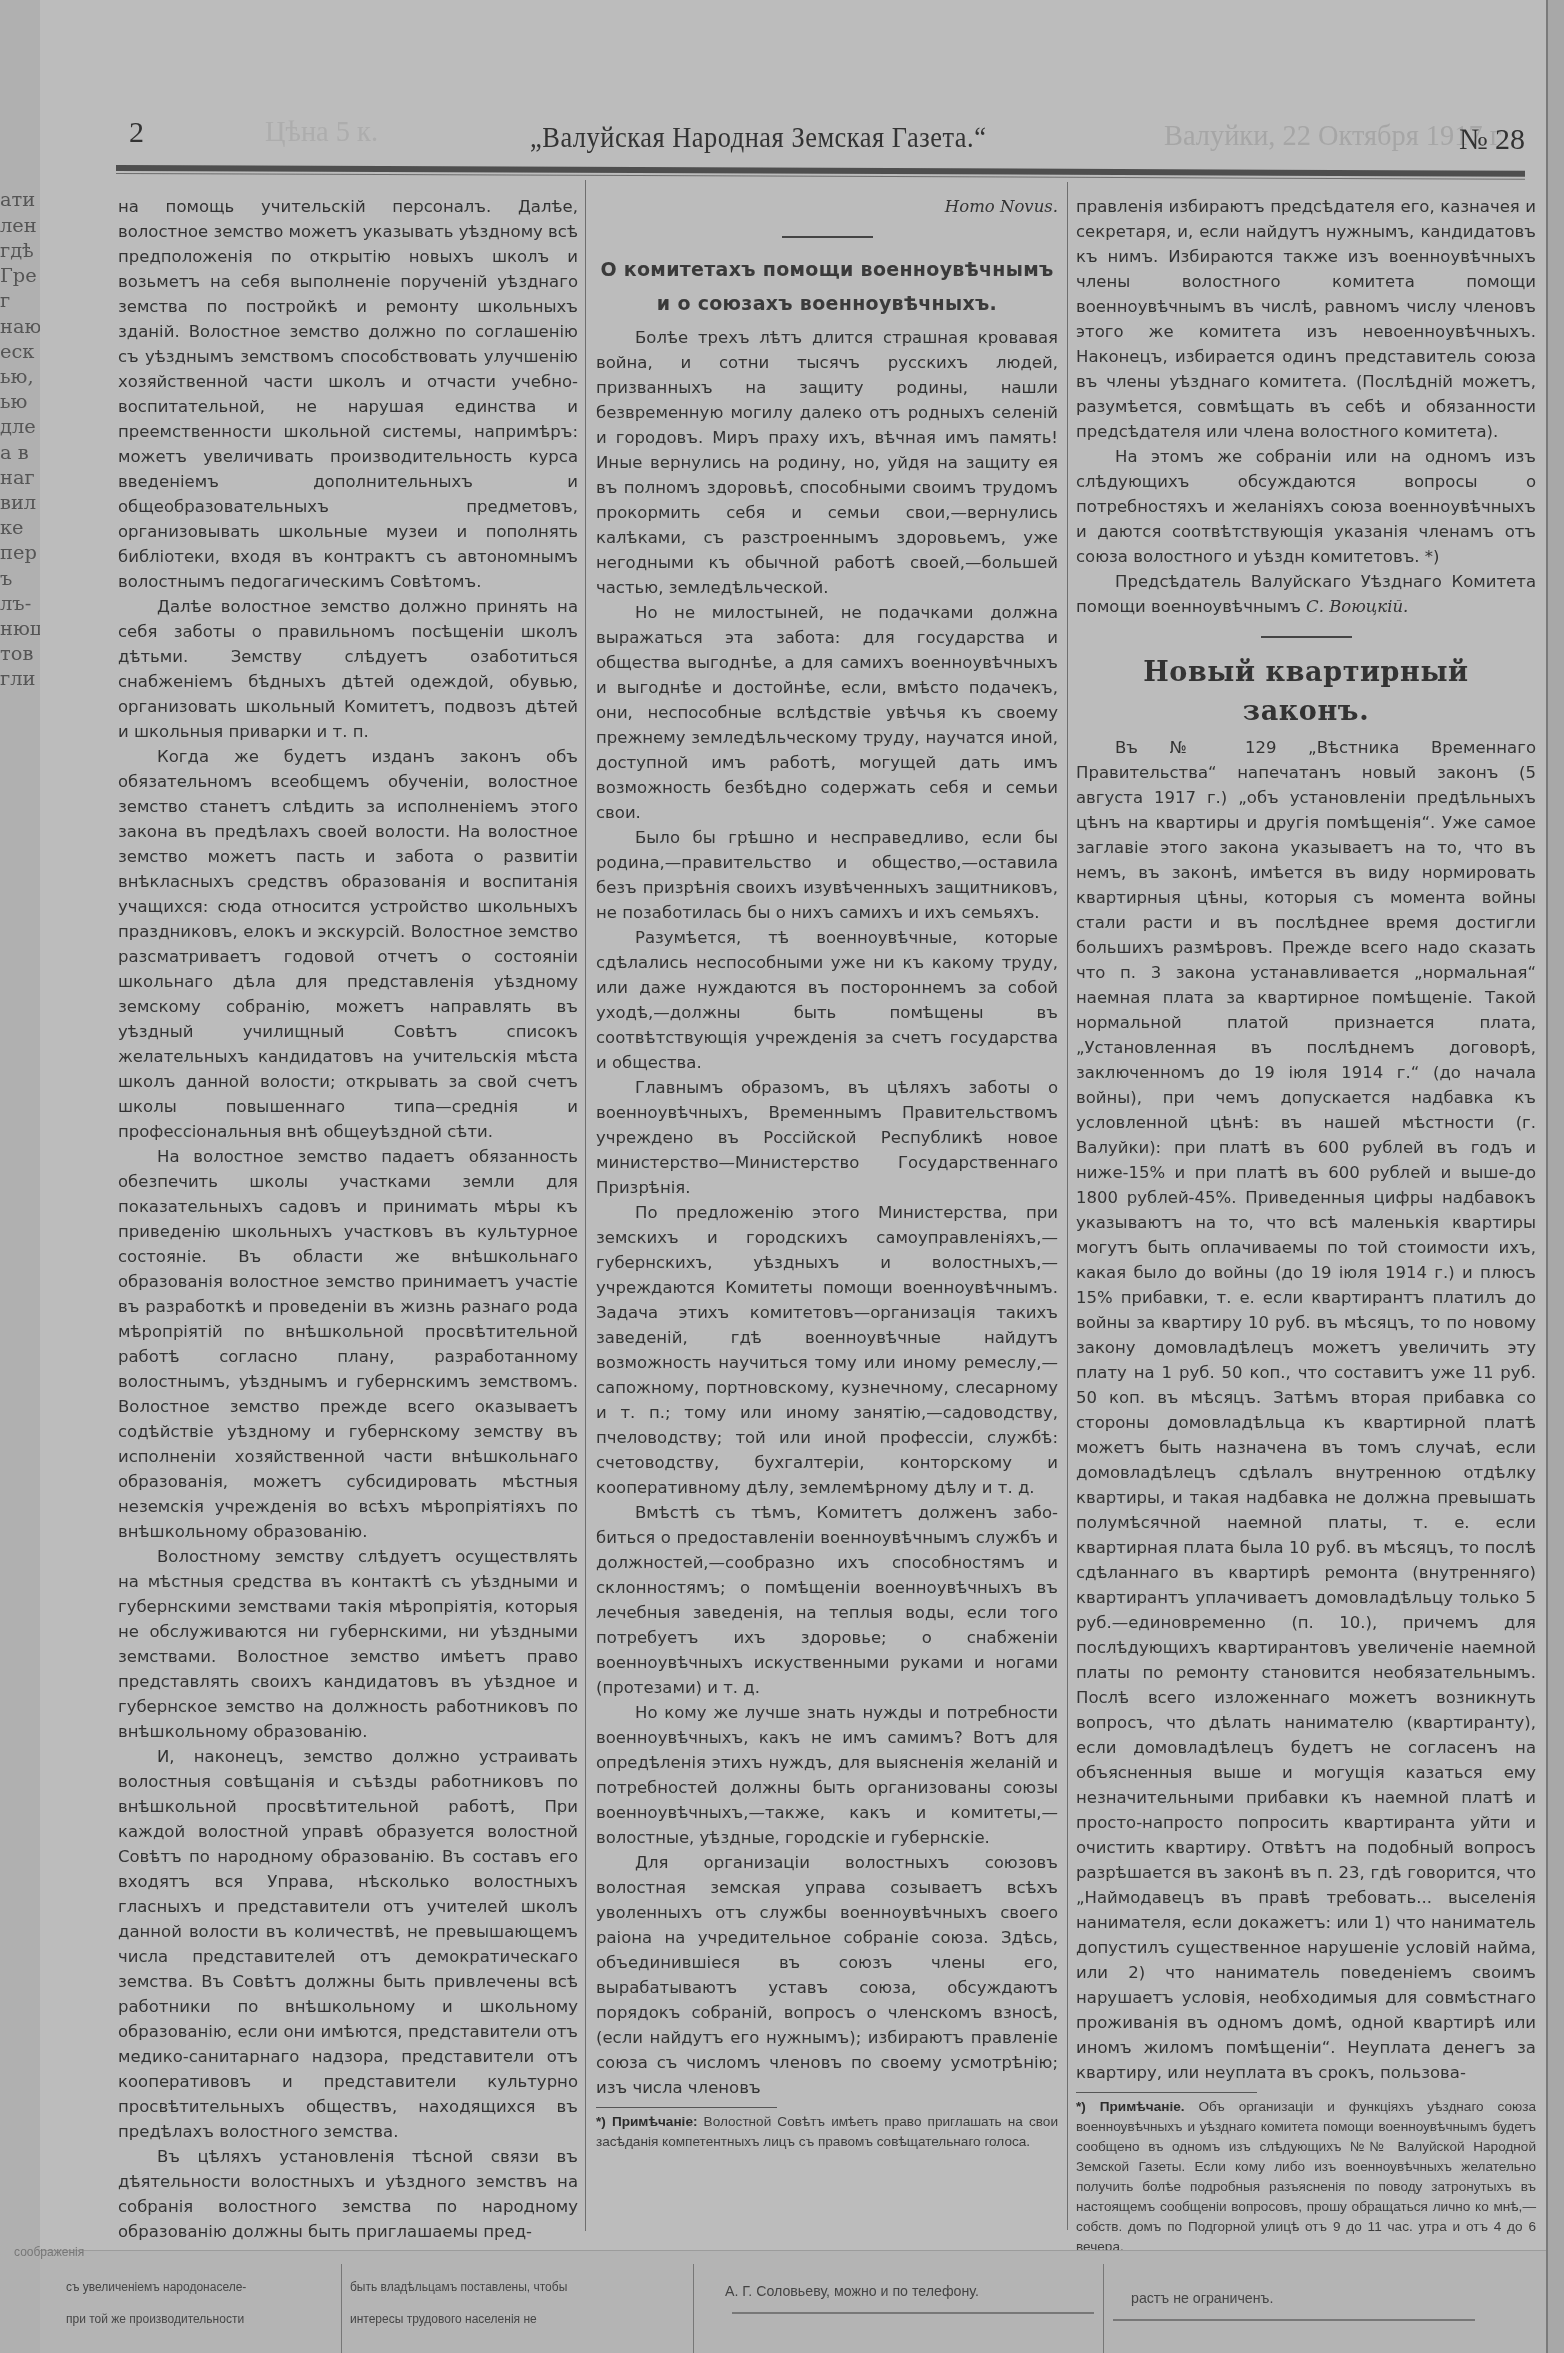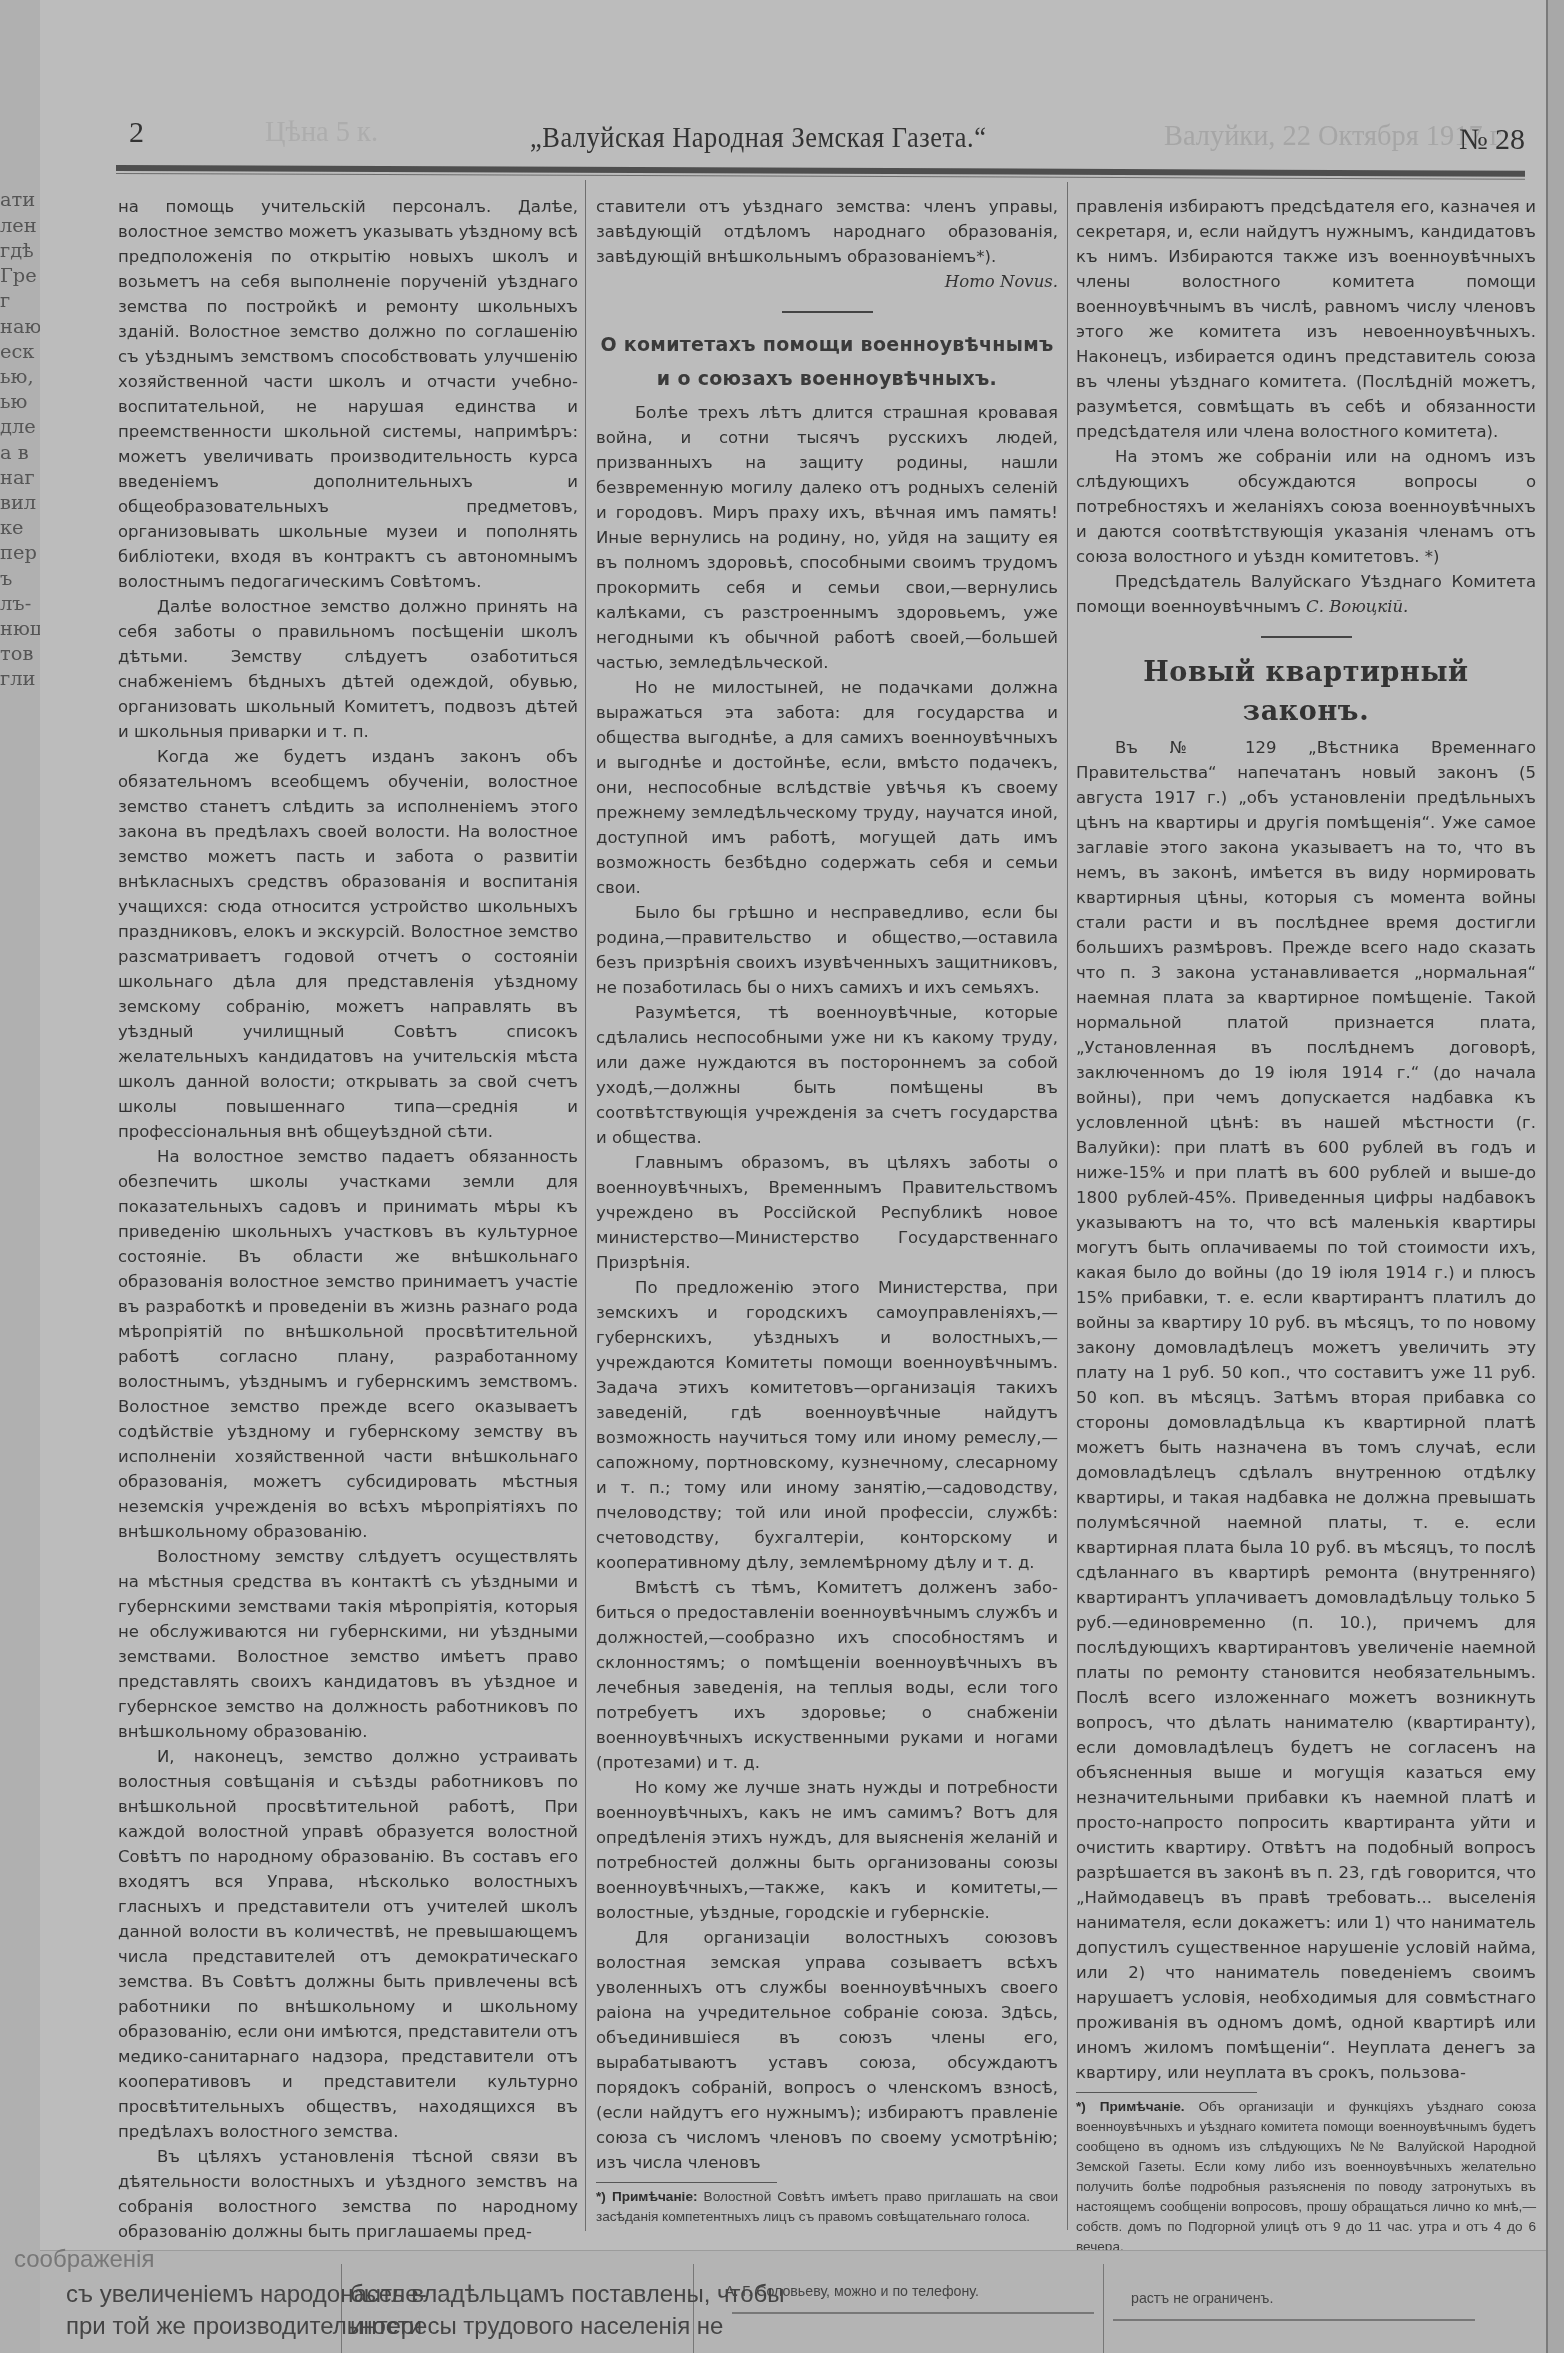--- a/index.html
+++ b/index.html
@@ -34,21 +34,21 @@
   .col .sig { text-align: right; font-family: "DejaVu Serif", serif; font-style: italic; }
   .col .sig-name { font-family: "DejaVu Serif", serif; font-style: italic; }
   .sep-short { width: 91px; height: 1.9px; background: #444; margin: 17px auto 14.2px; }
   .headline { text-align: center; font-family: "DejaVu Sans", sans-serif; font-weight: bold; font-size: 19px; line-height: 34px; letter-spacing: 0.3px; color: #3a3a3a; margin-bottom: 5.2px; }
   .headline2 { text-align: center; font-family: "DejaVu Serif", serif; font-weight: bold; font-size: 27px; line-height: 39px; color: #333; margin-bottom: 5.2px; letter-spacing: 0.6px; }
   .fn-rule { width: 181px; height: 1.3px; background: #555; margin: 6.5px 0 3.9px; }
   .footnote { font-family: Liberation Sans, sans-serif; font-size: 13.6px; line-height: 20px; color: #3c3c3c; text-align: justify; }
   .footnote b { font-weight: bold; color: #2c2c2c; }
 
   .bottom-bleed { position: absolute; left: 40px; top: 2250px; width: 1506px; height: 104px; background: #b4b4b4; border-top: 1.3px solid #9c9c9c; }
-  .bleed-line { position: absolute; font-family: "Liberation Sans", sans-serif; font-size: 24px; color: #444; white-space: nowrap; }
+  .bleed-line { position: absolute; font-family: "Liberation Sans", sans-serif; font-size: 12px; color: #444; white-space: nowrap; }
   .bleed-line.small { font-size: 14.2px; }
   .bleed-rule { position: absolute; height: 1.9px; background: #777; }
   .bleed-sep { position: absolute; width: 1.3px; background: #777; }
 </style>
 </head>
 <body>
 
 <div class="scan-bg"></div>
 
 <div class="left-strip">
@@ -95,21 +95,20 @@
   <p>на помощь учительскій персоналъ. Далѣе, волостное земство можетъ указывать уѣздному всѣ предположенія по открытію новыхъ школъ и возьметъ на себя выполненіе порученій уѣзднаго земства по постройкѣ и ремонту школьныхъ зданій. Волостное земство должно по соглашенію съ уѣзднымъ земствомъ способствовать улучшенію хозяйственной части школъ и отчасти учебно-воспитательной, не нарушая единства и преемственности школьной системы, напримѣръ: можетъ увеличивать производительность курса введеніемъ дополнительныхъ и общеобразовательныхъ предметовъ, организовывать школьные музеи и пополнять библіотеки, входя въ контрактъ съ автономнымъ волостнымъ педогагическимъ Совѣтомъ.</p>
   <p class="ind">Далѣе волостное земство должно принять на себя заботы о правильномъ посѣщеніи школъ дѣтьми. Земству слѣдуетъ озаботиться снабженіемъ бѣдныхъ дѣтей одеждой, обувью, организовать школьный Комитетъ, подвозъ дѣтей и школьныя приварки и т. п.</p>
   <p class="ind">Когда же будетъ изданъ законъ объ обязательномъ всеобщемъ обученіи, волостное земство станетъ слѣдить за исполненіемъ этого закона въ предѣлахъ своей волости. На волостное земство можетъ пасть и забота о развитіи внѣкласныхъ средствъ образованія и воспитанія учащихся: сюда относится устройство школьныхъ праздниковъ, елокъ и экскурсій. Волостное земство разсматриваетъ годовой отчетъ о состояніи школьнаго дѣла для представленія уѣздному земскому собранію, можетъ направлять въ уѣздный училищный Совѣтъ списокъ желательныхъ кандидатовъ на учительскія мѣста школъ данной волости; открывать за свой счетъ школы повышеннаго типа—среднія и профессіональныя внѣ общеуѣздной сѣти.</p>
   <p class="ind">На волостное земство падаетъ обязанность обезпечить школы участками земли для показательныхъ садовъ и принимать мѣры къ приведенію школьныхъ участковъ въ культурное состояніе. Въ области же внѣшкольнаго образованія волостное земство принимаетъ участіе въ разработкѣ и проведеніи въ жизнь разнаго рода мѣропріятій по внѣшкольной просвѣтительной работѣ согласно плану, разработанному волостнымъ, уѣзднымъ и губернскимъ земствомъ. Волостное земство прежде всего оказываетъ содѣйствіе уѣздному и губернскому земству въ исполненіи хозяйственной части внѣшкольнаго образованія, можетъ субсидировать мѣстныя неземскія учрежденія во всѣхъ мѣропріятіяхъ по внѣшкольному образованію.</p>
   <p class="ind">Волостному земству слѣдуетъ осуществлять на мѣстныя средства въ контактѣ съ уѣздными и губернскими земствами такія мѣропріятія, которыя не обслуживаются ни губернскими, ни уѣздными земствами. Волостное земство имѣетъ право представлять своихъ кандидатовъ въ уѣздное и губернское земство на должность работниковъ по внѣшкольному образованію.</p>
   <p class="ind">И, наконецъ, земство должно устраивать волостныя совѣщанія и съѣзды работниковъ по внѣшкольной просвѣтительной работѣ, При каждой волостной управѣ образуется волостной Совѣтъ по народному образованію. Въ составъ его входятъ вся Управа, нѣсколько волостныхъ гласныхъ и представители отъ учителей школъ данной волости въ количествѣ, не превышающемъ числа представителей отъ демократическаго земства. Въ Совѣтъ должны быть привлечены всѣ работники по внѣшкольному и школьному образованію, если они имѣются, представители отъ медико-санитарнаго надзора, представители отъ кооперативовъ и представители культурно просвѣтительныхъ обществъ, находящихся въ предѣлахъ волостного земства.</p>
   <p class="ind">Въ цѣляхъ установленія тѣсной связи въ дѣятельности волостныхъ и уѣздного земствъ на собранія волостного земства по народному образованію должны быть приглашаемы пред-</p>
 </div>
 
 <div class="col" style="left:596px; top:194px; width:462px;">
-  <p>ставители отъ уѣзднаго земства: членъ управы, завѣдующій отдѣломъ народнаго образованія, завѣдующій внѣшкольнымъ образованіемъ*).</p>
   <p class="sig">Homo Novus.</p>
   <div class="sep-short"></div>
   <div class="headline">О комитетахъ помощи военноувѣчнымъ и о союзахъ военноувѣчныхъ.</div>
   <p class="ind">Болѣе трехъ лѣтъ длится страшная кровавая война, и сотни тысячъ русскихъ людей, призванныхъ на защиту родины, нашли безвременную могилу далеко отъ родныхъ селеній и городовъ. Миръ праху ихъ, вѣчная имъ память! Иные вернулись на родину, но, уйдя на защиту ея въ полномъ здоровьѣ, способными своимъ трудомъ прокормить себя и семьи свои,—вернулись калѣками, съ разстроеннымъ здоровьемъ, уже негодными къ обычной работѣ своей,—большей частью, земледѣльческой.</p>
   <p class="ind">Но не милостыней, не подачками должна выражаться эта забота: для государства и общества выгоднѣе, а для самихъ военноувѣчныхъ и выгоднѣе и достойнѣе, если, вмѣсто подачекъ, они, неспособные вслѣдствіе увѣчья къ своему прежнему земледѣльческому труду, научатся иной, доступной имъ работѣ, могущей дать имъ возможность безбѣдно содержать себя и семьи свои.</p>
   <p class="ind">Было бы грѣшно и несправедливо, если бы родина,—правительство и общество,—оставила безъ призрѣнія своихъ изувѣченныхъ защитниковъ, не позаботилась бы о нихъ самихъ и ихъ семьяхъ.</p>
   <p class="ind">Разумѣется, тѣ военноувѣчные, которые сдѣлались неспособными уже ни къ какому труду, или даже нуждаются въ постороннемъ за собой уходѣ,—должны быть помѣщены въ соотвѣтствующія учрежденія за счетъ государства и общества.</p>
   <p class="ind">Главнымъ образомъ, въ цѣляхъ заботы о военноувѣчныхъ, Временнымъ Правительствомъ учреждено въ Россійской Республикѣ новое министерство—Министерство Государственнаго Призрѣнія.</p>
   <p class="ind">По предложенію этого Министерства, при земскихъ и городскихъ самоуправленіяхъ,—губернскихъ, уѣздныхъ и волостныхъ,—учреждаются Комитеты помощи военноувѣчнымъ. Задача этихъ комитетовъ—организація такихъ заведеній, гдѣ военноувѣчные найдутъ возможность научиться тому или иному ремеслу,—сапожному, портновскому, кузнечному, слесарному и т. п.; тому или иному занятію,—садоводству, пчеловодству; той или иной профессіи, службѣ: счетоводству, бухгалтеріи, конторскому и кооперативному дѣлу, землемѣрному дѣлу и т. д.</p>
   <p class="ind">Вмѣстѣ съ тѣмъ, Комитетъ долженъ забо-биться о предоставленіи военноувѣчнымъ службъ и должностей,—сообразно ихъ способностямъ и склонностямъ; о помѣщеніи военноувѣчныхъ въ лечебныя заведенія, на теплыя воды, если того потребуетъ ихъ здоровье; о снабженіи военноувѣчныхъ искуственными руками и ногами (протезами) и т. д.</p>

